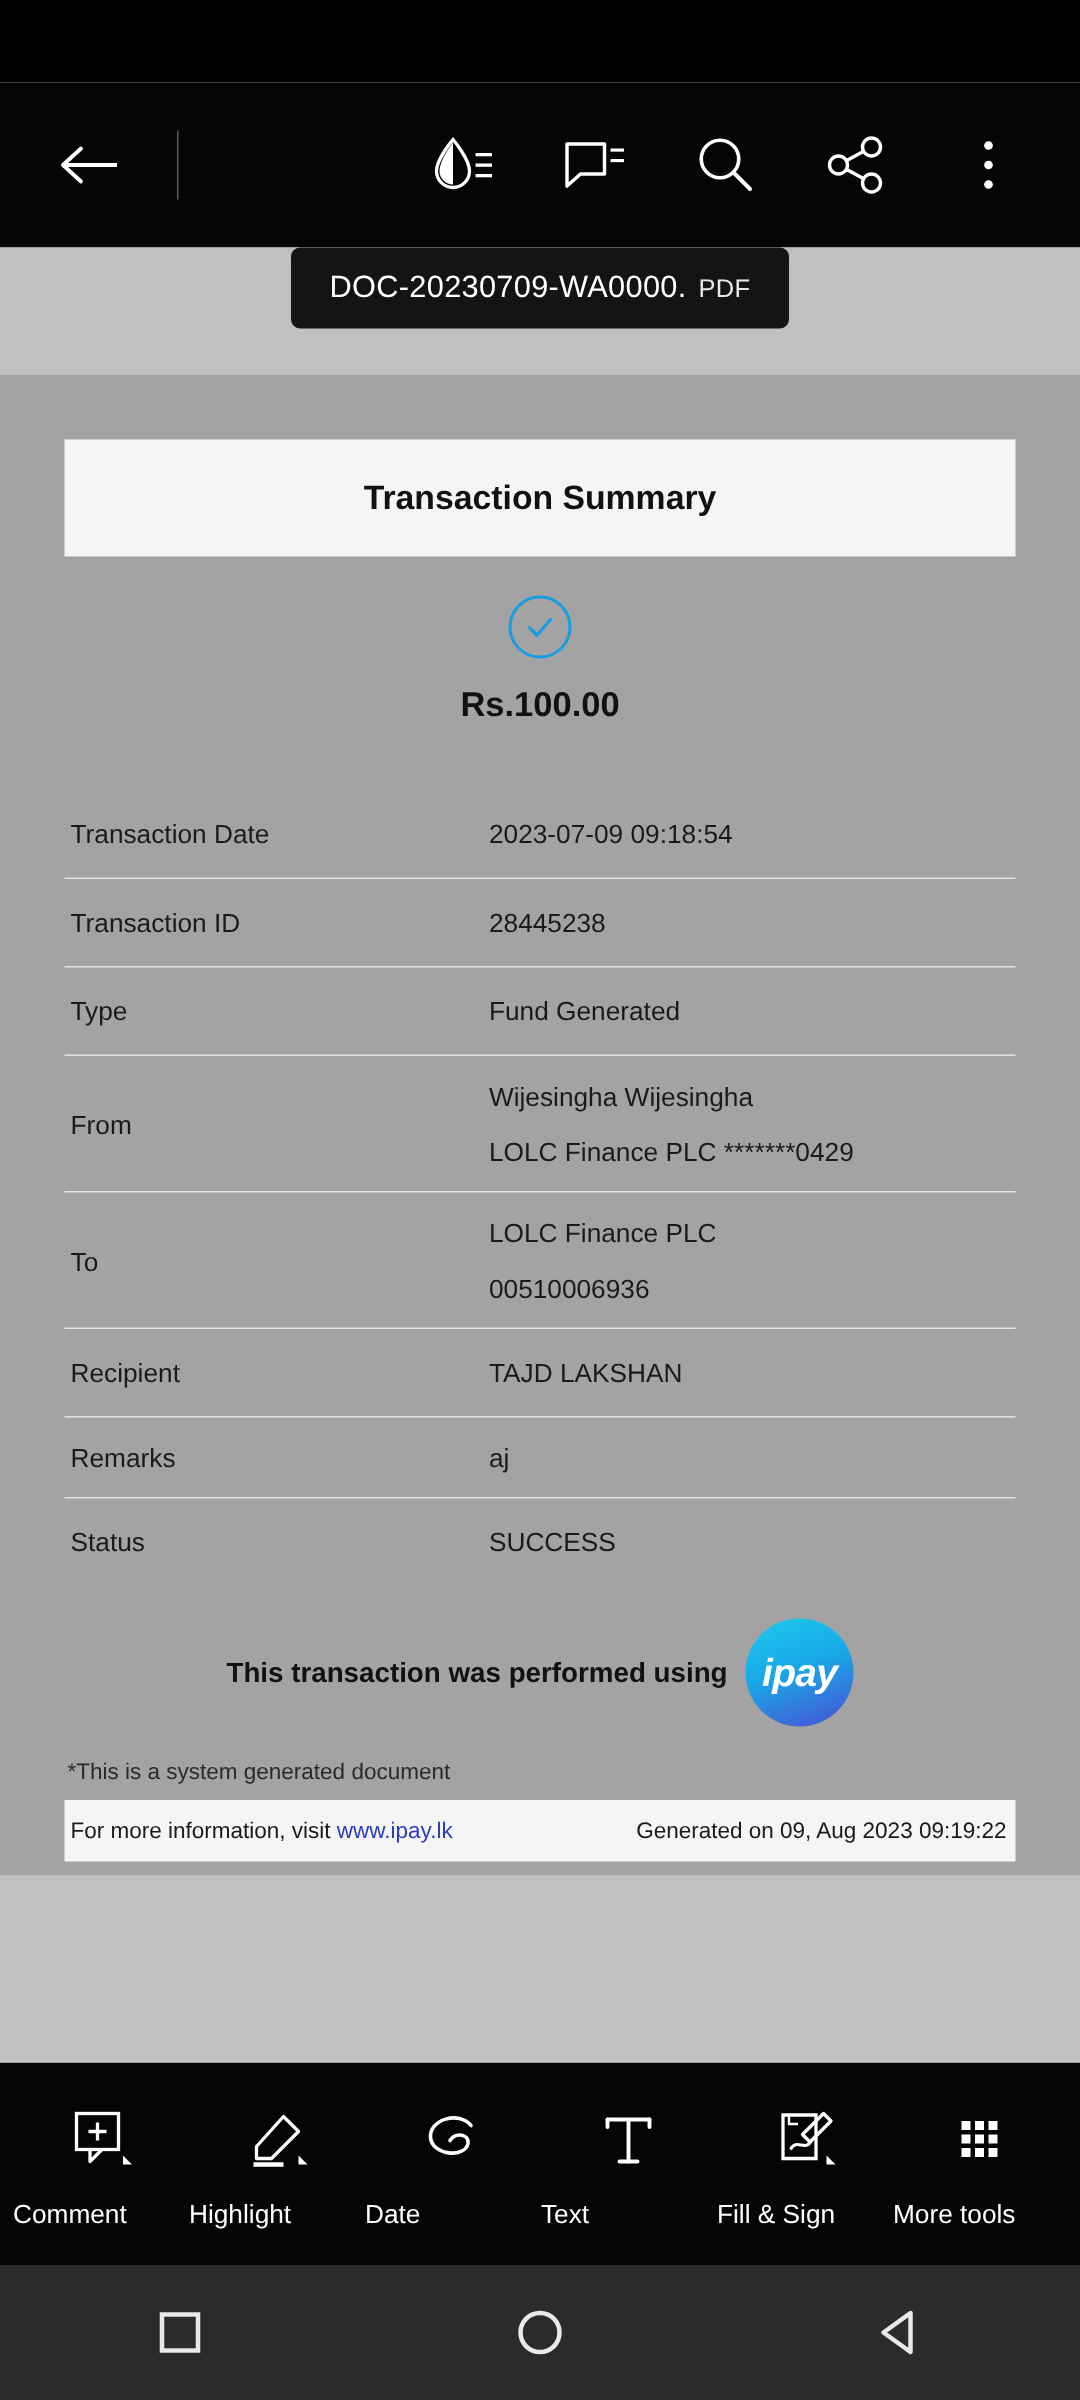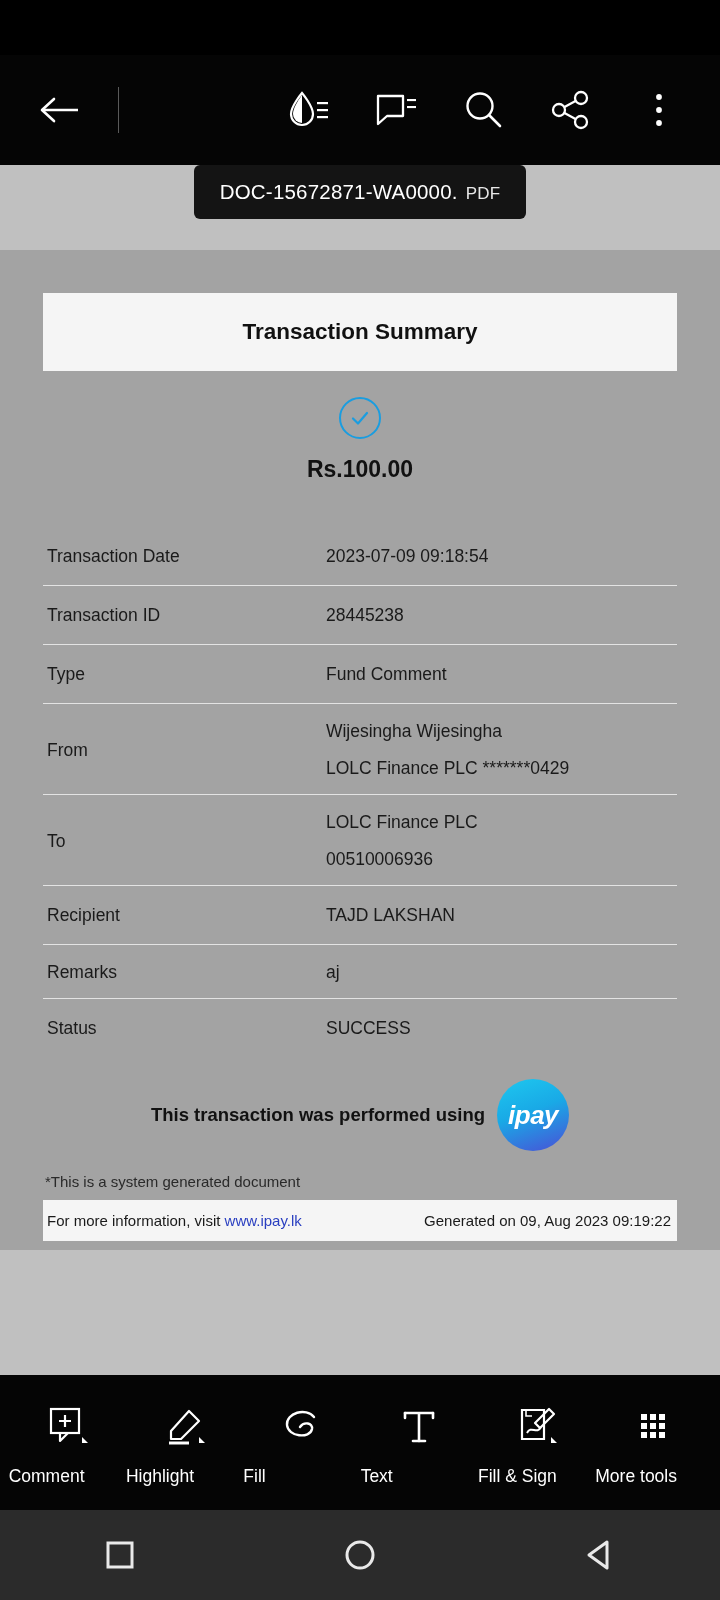--- a/index.html
+++ b/index.html
@@ -291,21 +291,21 @@
       <svg width="46" height="46" viewBox="0 0 46 46">
         <circle cx="23" cy="10" r="2.9" fill="#fff"></circle>
         <circle cx="23" cy="23" r="2.9" fill="#fff"></circle>
         <circle cx="23" cy="36" r="2.9" fill="#fff"></circle>
       </svg>
     </div>
   </div>
 
   <div class="chip-area">
     <div class="chip">
-      <span>DOC-15672871-WA0000.</span>
+      <span>DOC-20230709-WA0000.</span>
       <span class="ext">PDF</span>
     </div>
   </div>
 
   <div class="doc-wrap">
     <div class="page">
 
       <div class="doc-header">
         <div class="title">Transaction Summary</div>
       </div>
@@ -324,21 +324,21 @@
             <tr>
           <td class="label">Transaction Date</td>
           <td class="value">2023-07-09 09:18:54</td>
         </tr>
         <tr>
           <td class="label">Transaction ID</td>
           <td class="value">28445238</td>
         </tr>
         <tr>
           <td class="label">Type</td>
-          <td class="value">Fund Comment</td>
+          <td class="value">Fund Generated</td>
         </tr>
         <tr class="tall">
           <td class="label">From</td>
           <td class="value">
             <div>Wijesingha Wijesingha</div>
             <div class="line2">LOLC Finance PLC *******0429</div>
           </td>
         </tr>
         <tr class="tall">
           <td class="label">To</td>
@@ -405,21 +405,21 @@
       </div>
       <div class="lbl">Highlight</div>
     </div>
 
     <div class="tool">
       <div class="glyph">
         <svg width="50" height="50" viewBox="0 0 50 50">
           <path d="M38 16 C30 6 10 12 11 24 C12 36 34 38 36 28 C37 22 28 20 24 26" fill="none" stroke="#fff" stroke-width="2.4" stroke-linecap="round"></path>
         </svg>
       </div>
-      <div class="lbl">Fill</div>
+      <div class="lbl">Date</div>
     </div>
 
     <div class="tool">
       <div class="glyph">
         <svg width="50" height="50" viewBox="0 0 50 50">
           <path d="M11 12 H39 M25 12 V40" stroke="#fff" stroke-width="2.6" stroke-linecap="round"></path>
           <path d="M11 12 V17 M39 12 V17" stroke="#fff" stroke-width="2.6" stroke-linecap="round"></path>
           <path d="M19 40 H31" stroke="#fff" stroke-width="2.6" stroke-linecap="round"></path>
         </svg>
       </div>

